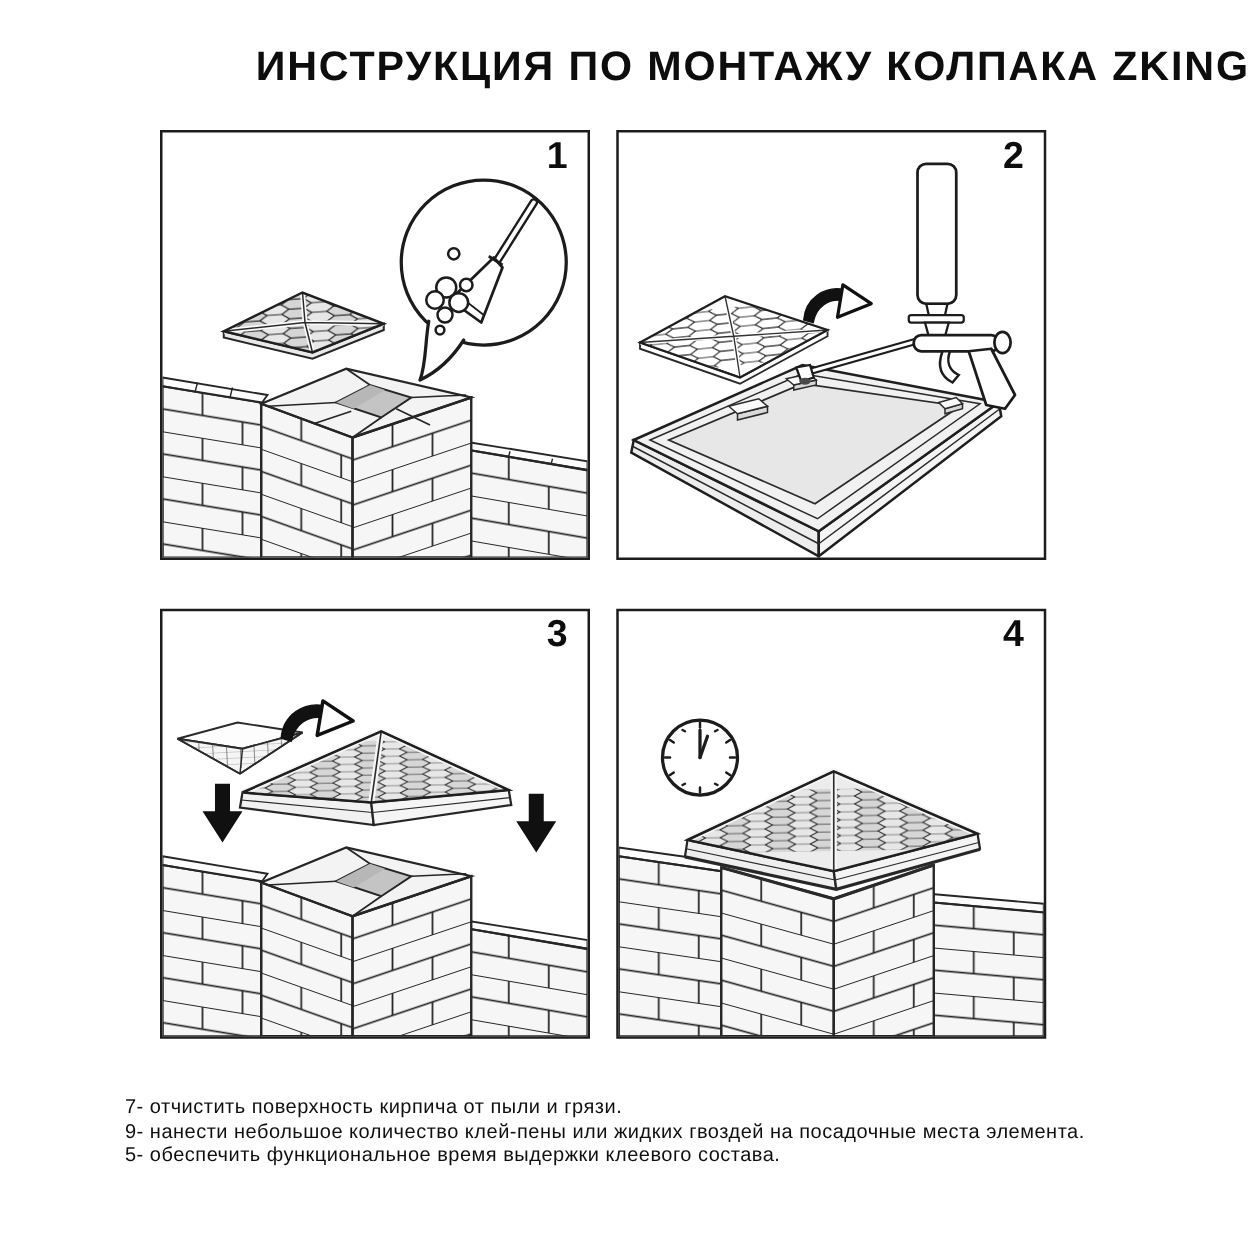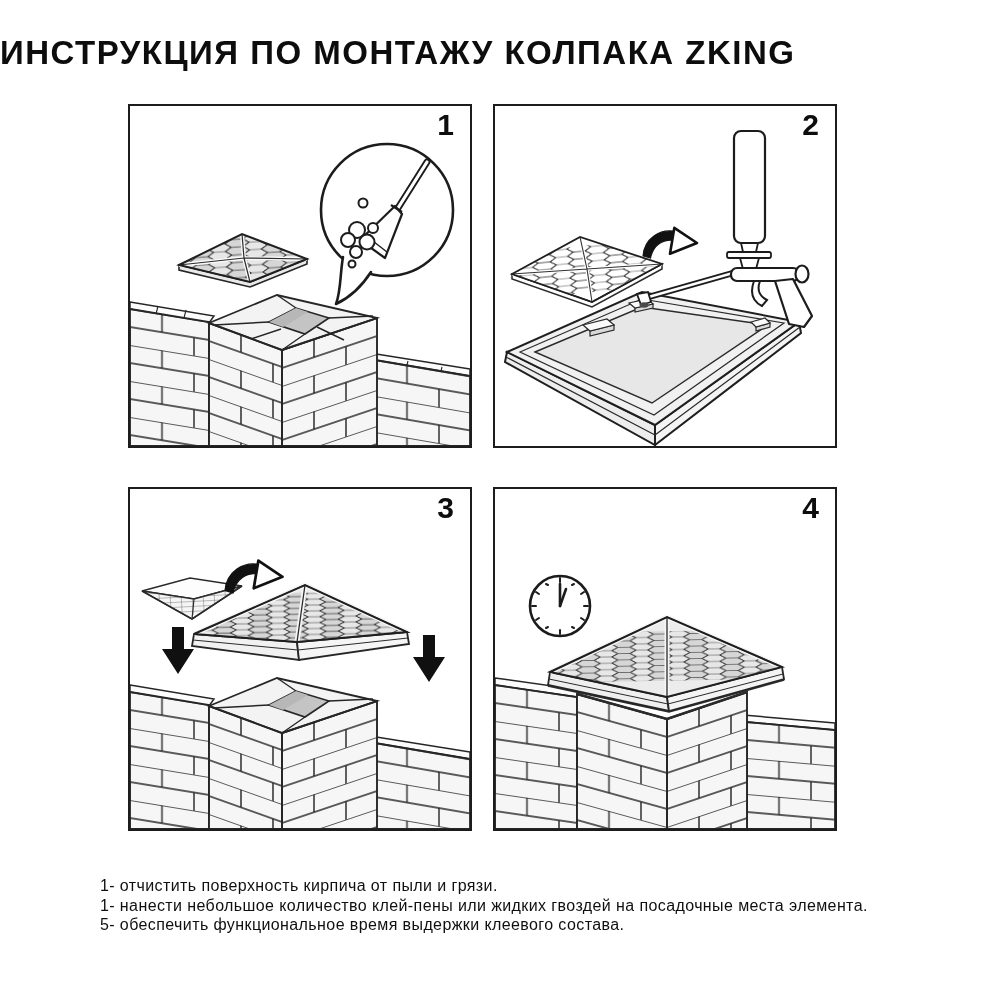--- a/index.html
+++ b/index.html
@@ -1,18 +1,18 @@
 <!DOCTYPE html>
 <html><head>
 <meta charset="utf-8">
 <style>
   html,body{margin:0;padding:0;background:#fff;}
   body{width:1000px;height:1000px;position:relative;overflow:hidden;
        font-family:"Liberation Sans",sans-serif;color:#111;}
-  .title{position:absolute;top:34px;left:0;width:1000px;text-align:left;
+  .title{position:absolute;top:34px;left:0;width:1000px;text-align:right;
          font-size:33px;font-weight:bold;letter-spacing:1.5px;color:#0d0d0d;white-space:nowrap;}
   .panel{position:absolute;width:344px;height:344px;border:2px solid #1c1c1c;
          box-sizing:border-box;background:#fff;}
   #p1{left:128px;top:104px}
   #p2{left:493px;top:104px}
   #p3{left:128px;top:487px}
   #p4{left:493px;top:487px}
   .pnum{position:absolute;top:2px;right:16px;font-size:30px;font-weight:bold;color:#0d0d0d;z-index:5;}
   svg.ill{position:absolute;left:0;top:0;width:340px;height:340px;display:block;}
   .steps{position:absolute;left:100px;top:876px;width:860px;
@@ -405,16 +405,16 @@
         <line x1="53" y1="96" x2="51" y2="95"></line>
       </g>
       <line x1="65" y1="117" x2="65" y2="95" stroke="#1c1c1c" stroke-width="2.6" stroke-linecap="round"></line>
       <line x1="65" y1="117" x2="71" y2="100" stroke="#1c1c1c" stroke-width="2.6" stroke-linecap="round"></line>
     </g>
   </svg>
   <div class="pnum">4</div>
 </div>
 
 <div class="steps">
-  <div>1- отчистить поверхность кирпича от пыли и грязи.</div>
-  <div>1- нанести небольшое количество клей-пены или жидких гвоздей на посадочные места элемента.</div>
+  <div>7- отчистить поверхность кирпича от пыли и грязи.</div>
+  <div>9- нанести небольшое количество клей-пены или жидких гвоздей на посадочные места элемента.</div>
   <div>5- обеспечить функциональное время выдержки клеевого состава.</div>
 </div>
 
 </body></html>

